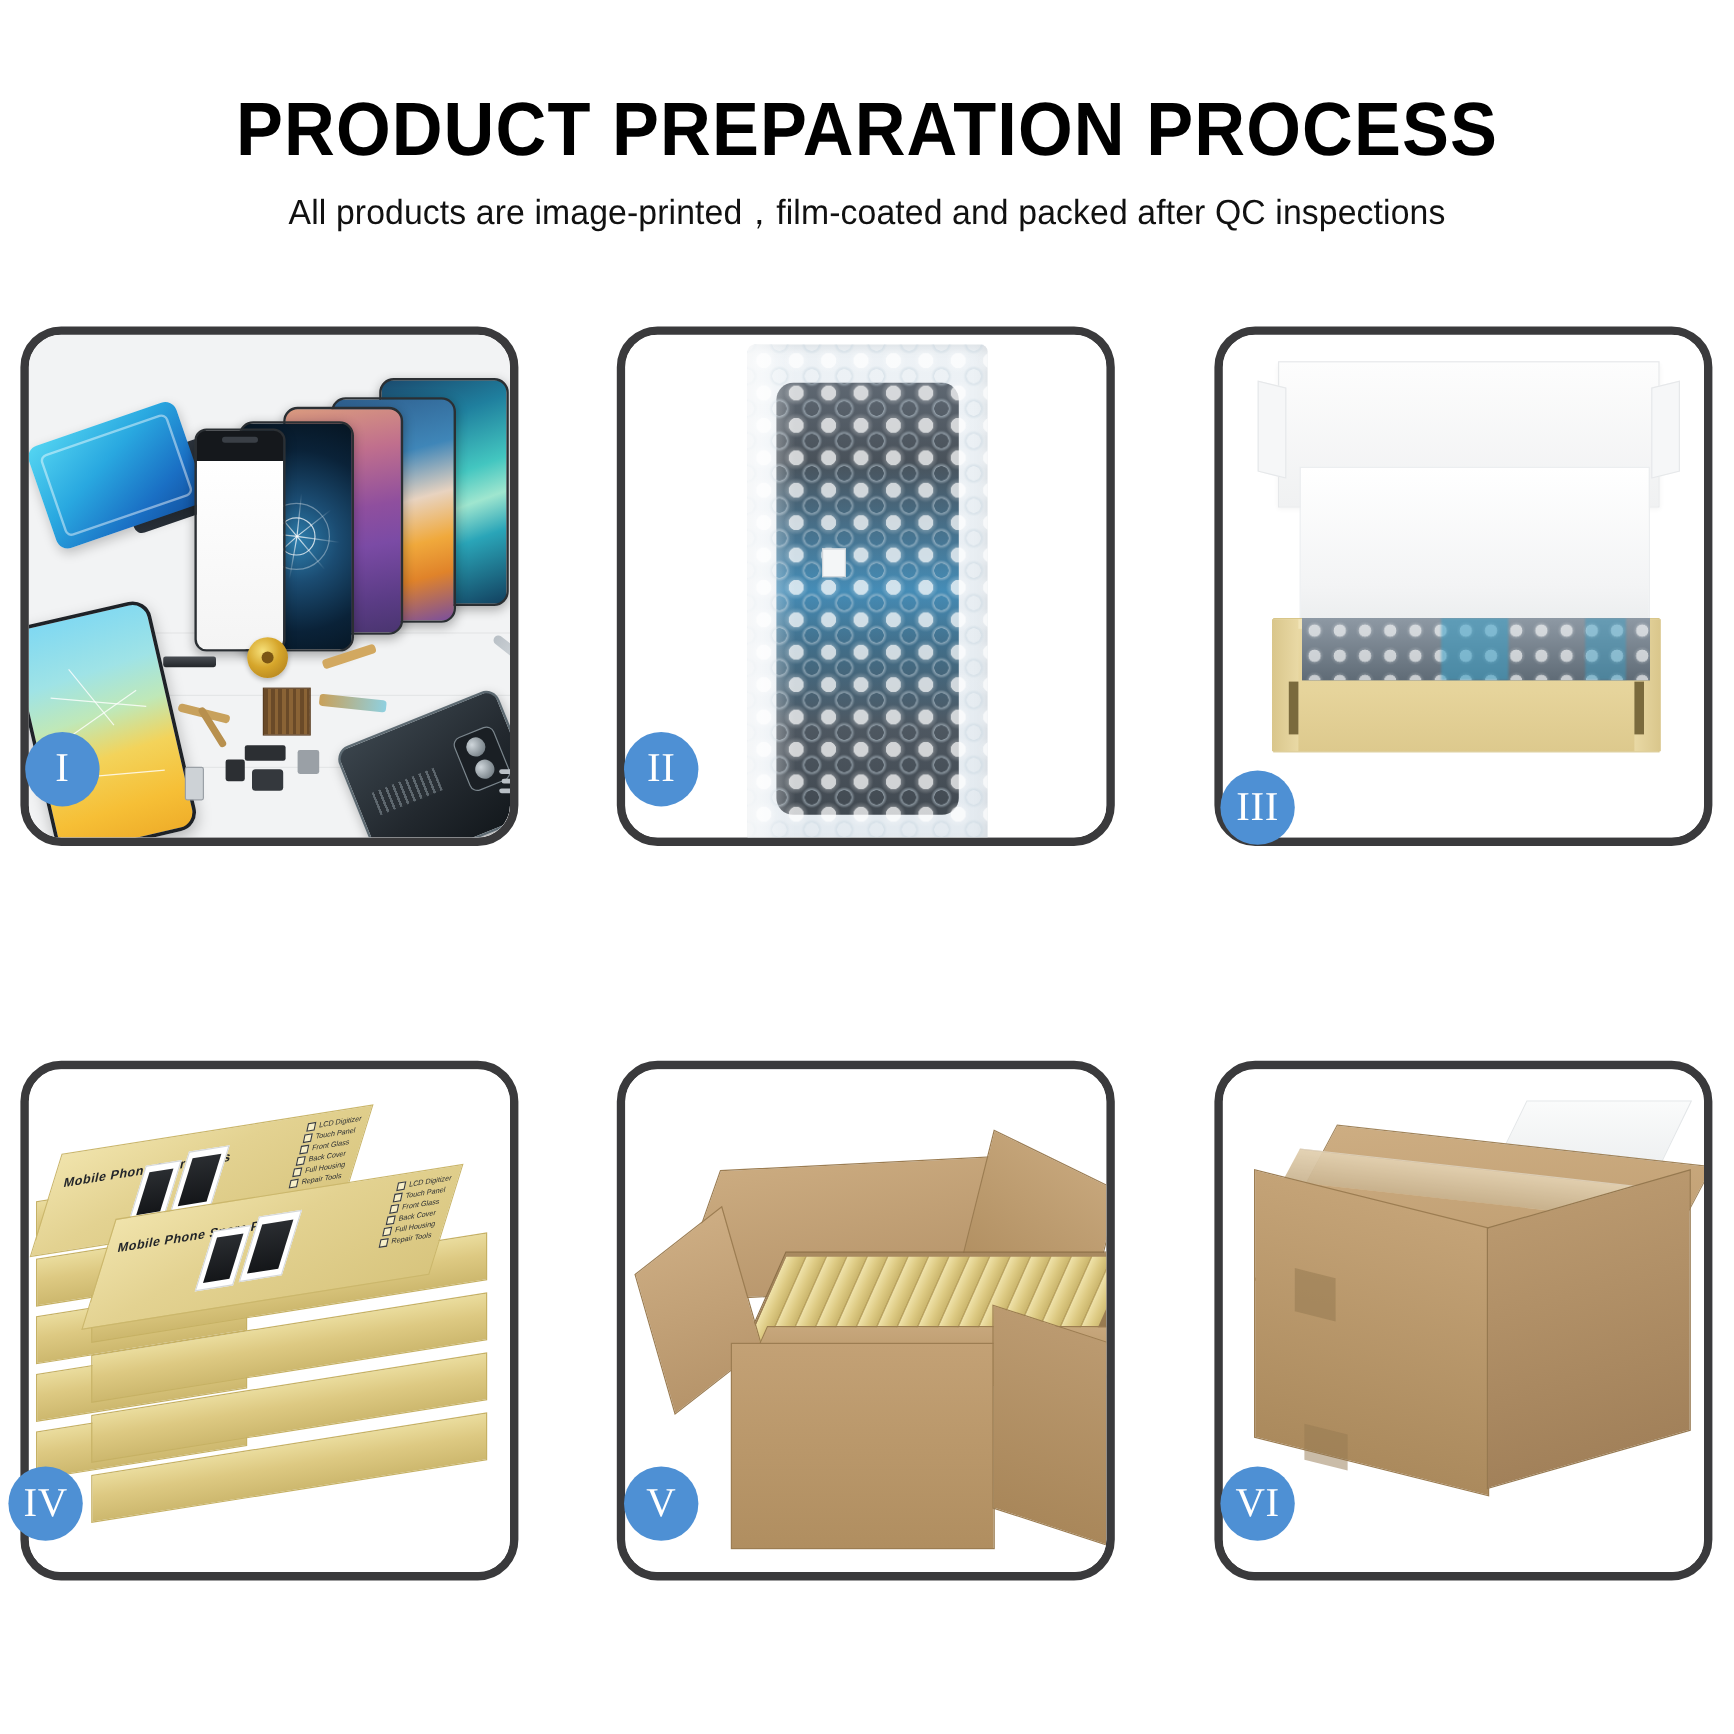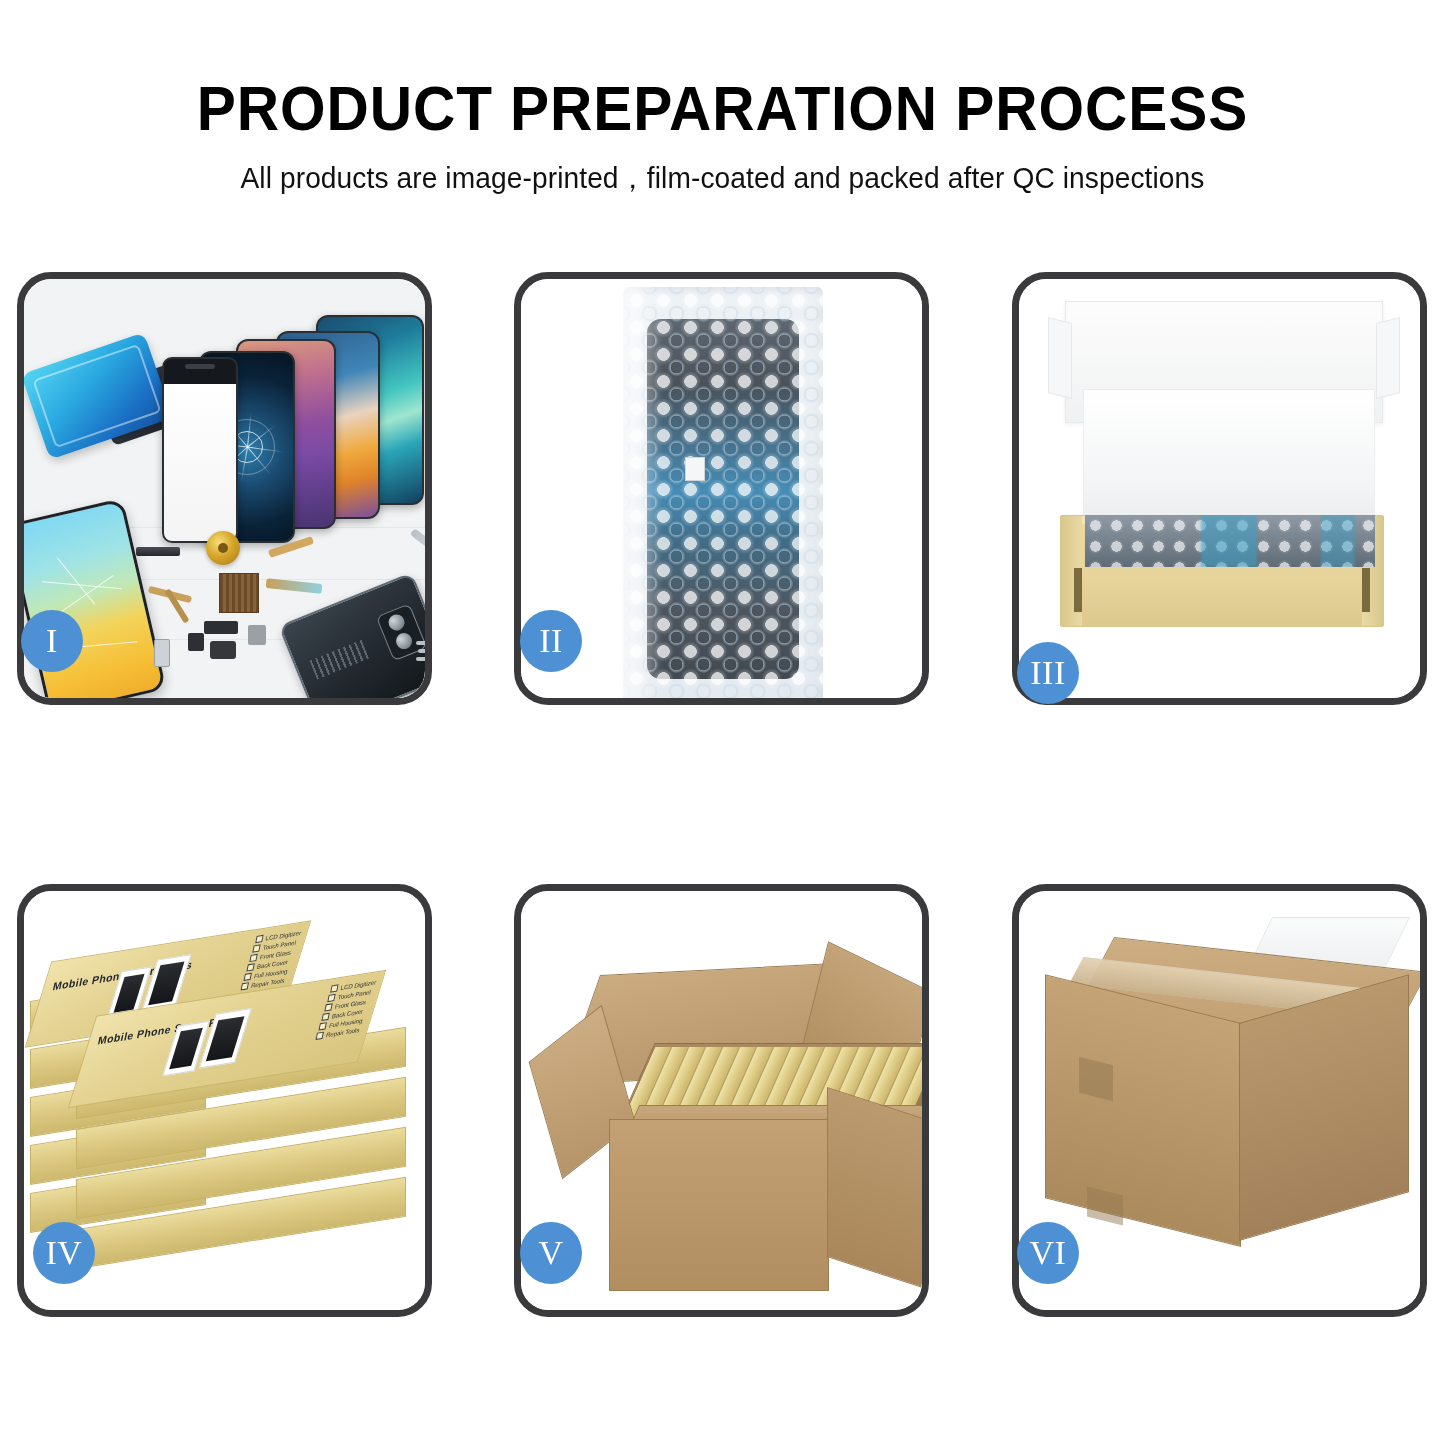--- a/index.html
+++ b/index.html
@@ -96,21 +96,21 @@
     font-family: "Liberation Serif", serif;
     font-size: 34px;
     line-height: 62px;
     text-align: center;
     letter-spacing: 0.5px;
     z-index: 40;
   }
   .badge.b0 { left: 21px;  top: 610px; }
   .badge.b1 { left: 520px; top: 610px; }
   .badge.b2 { left: 1017px;top: 642px; }
-  .badge.b3 { left: 33px;  top: 1222px; }
+  .badge.b3 { left: 7px;  top: 1222px; }
   .badge.b4 { left: 520px; top: 1222px; }
   .badge.b5 { left: 1017px;top: 1222px; }
 
   
   .p1-bg { position:absolute; inset:0; background:#f2f3f4; }
   .p1-shelf {
     position:absolute; left:0; right:0; height:1px; background:#e4e6e7;
   }
   .phone {
     position: absolute;

